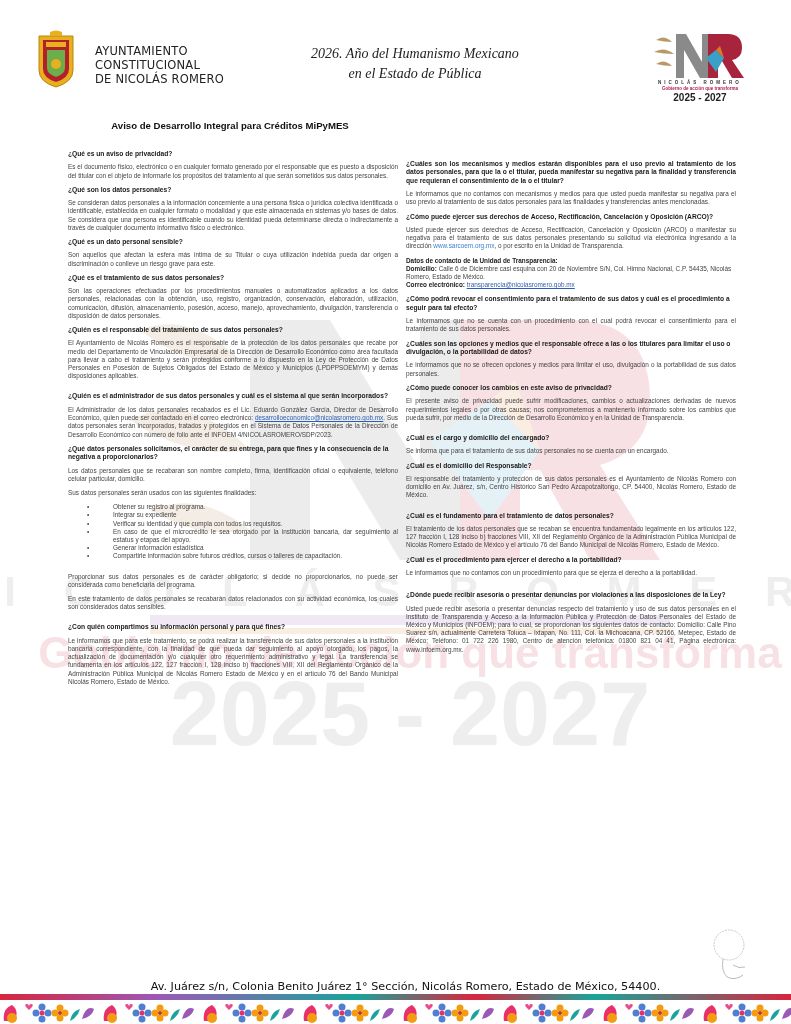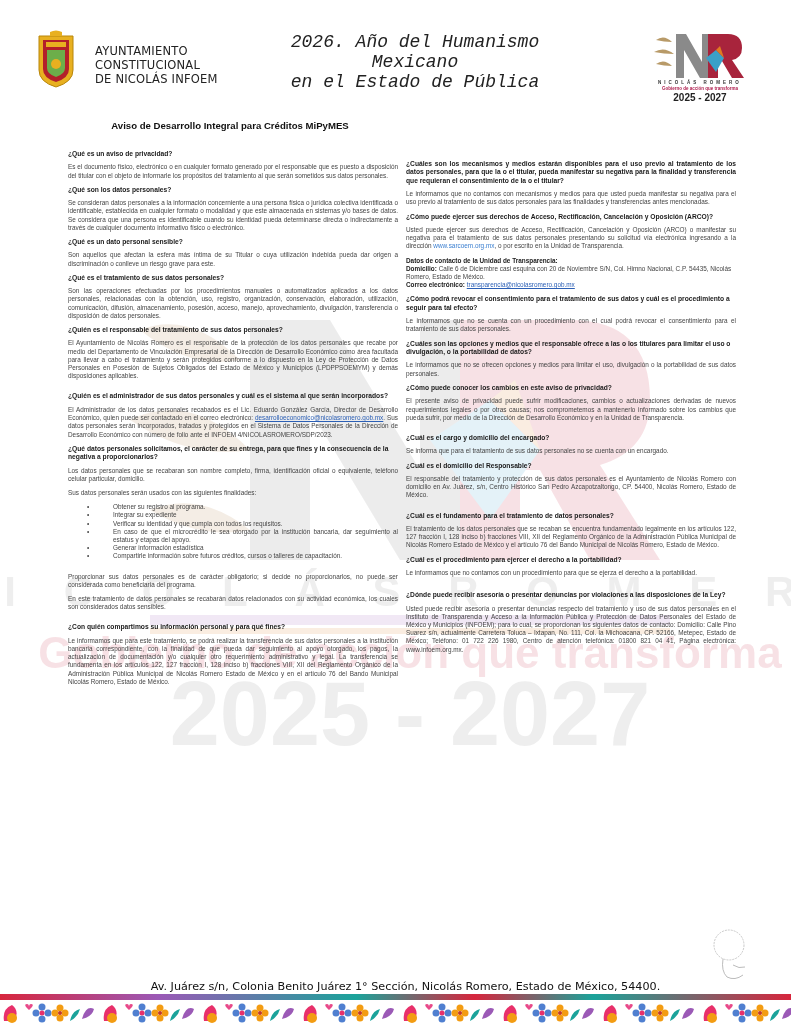--- a/index.html
+++ b/index.html
@@ -1,21 +1,21 @@
 <!DOCTYPE html>
 <html><head>
 <meta charset="utf-8">
 <style>
   html,body{margin:0;padding:0;background:#fff;}
   body{width:791px;height:1024px;position:relative;overflow:hidden;font-family:"Liberation Sans",sans-serif;color:#333;}
   .header{position:absolute;left:0;top:0;width:786px;height:110px;}
   .shield{position:absolute;left:36px;top:30px;width:40px;height:58px;}
   .org-name{position:absolute;left:95px;top:44px;font-family:"DejaVu Sans",sans-serif;font-size:11.5px;line-height:14px;color:#222;letter-spacing:0.2px;}
   .org-name div{white-space:nowrap;}
-  .motto{position:absolute;left:280px;top:32px;width:270px;text-align:center;font-family:Liberation Mono, monospace;font-style:italic;font-size:18px;line-height:20px;color:#222;}
+  .motto{position:absolute;left:280px;top:44px;width:270px;text-align:center;font-family:Liberation Serif, serif;font-style:italic;font-size:14px;line-height:20px;color:#222;}
   .nr-logo{position:absolute;left:650px;top:28px;width:100px;height:72px;}
   .nr-sub{position:absolute;left:650px;top:80px;width:100px;text-align:center;}
   .nr-name{font-size:4.5px;letter-spacing:3px;color:#333;font-weight:bold;}
   .nr-tag{font-size:4.5px;color:#b02050;font-weight:bold;margin-top:1px;}
   .nr-years{font-size:10px;font-weight:bold;color:#222;margin-top:1px;}
   .watermark{position:absolute;left:0;top:0;width:791px;height:1024px;pointer-events:none;}
   .title{position:absolute;left:60px;top:120px;width:340px;text-align:center;font-weight:bold;font-size:9.6px;color:#111;}
   .col{position:absolute;width:330px;font-size:6.4px;line-height:8.2px;color:#444;}
   .col.left{left:68px;top:150px;}
   .col.right{left:406px;top:160px;}
@@ -41,21 +41,21 @@
     <path d="M3 6 L37 6 L37 40 Q37 52 20 57 Q3 52 3 40 Z" fill="#e8b020" stroke="#b8860b" stroke-width="1"></path>
     <path d="M7 10 L33 10 L33 39 Q33 48 20 52 Q7 48 7 39 Z" fill="#b3202a"></path>
     <rect x="10" y="12" width="20" height="5" fill="#e8b020"></rect>
     <path d="M11 20 L29 20 L29 38 Q29 44 20 47 Q11 44 11 38 Z" fill="#6cae4a"></path>
     <circle cx="20" cy="34" r="5" fill="#e8b020"></circle>
     <path d="M14 2 Q20 -1 26 2 L26 6 L14 6 Z" fill="#e8b020"></path>
   </svg>
   <div class="org-name">
     <div>AYUNTAMIENTO</div>
     <div>CONSTITUCIONAL</div>
-    <div>DE NICOLÁS INFOEM</div>
+    <div>DE NICOLÁS ROMERO</div>
   </div>
   <div class="motto">
     <div>2026. Año del Humanismo Mexicano</div>
     <div>en el Estado de Pública</div>
   </div>
   <svg class="nr-logo" viewBox="0 0 100 72">
     <path d="M6 12 Q14 6 22 14 Q14 14 6 12Z M4 24 Q14 18 24 26 Q14 26 4 24Z M6 36 Q14 30 22 38 Q14 38 6 36Z" fill="#b89a68"></path>
     <path d="M26 6 L36 6 L52 34 L52 6 L60 6 L60 50 L50 50 L34 22 L34 50 L26 50 Z" fill="#8a8a8a"></path>
     <path d="M58 6 L78 6 Q92 6 92 20 Q92 30 82 32 L94 50 L82 50 L72 33 L68 33 L68 50 L58 50 Z" fill="#a8243c"></path>
     <path d="M56 30 L66 22 L74 30 L66 44 Z" fill="#3aa0c8"></path>

